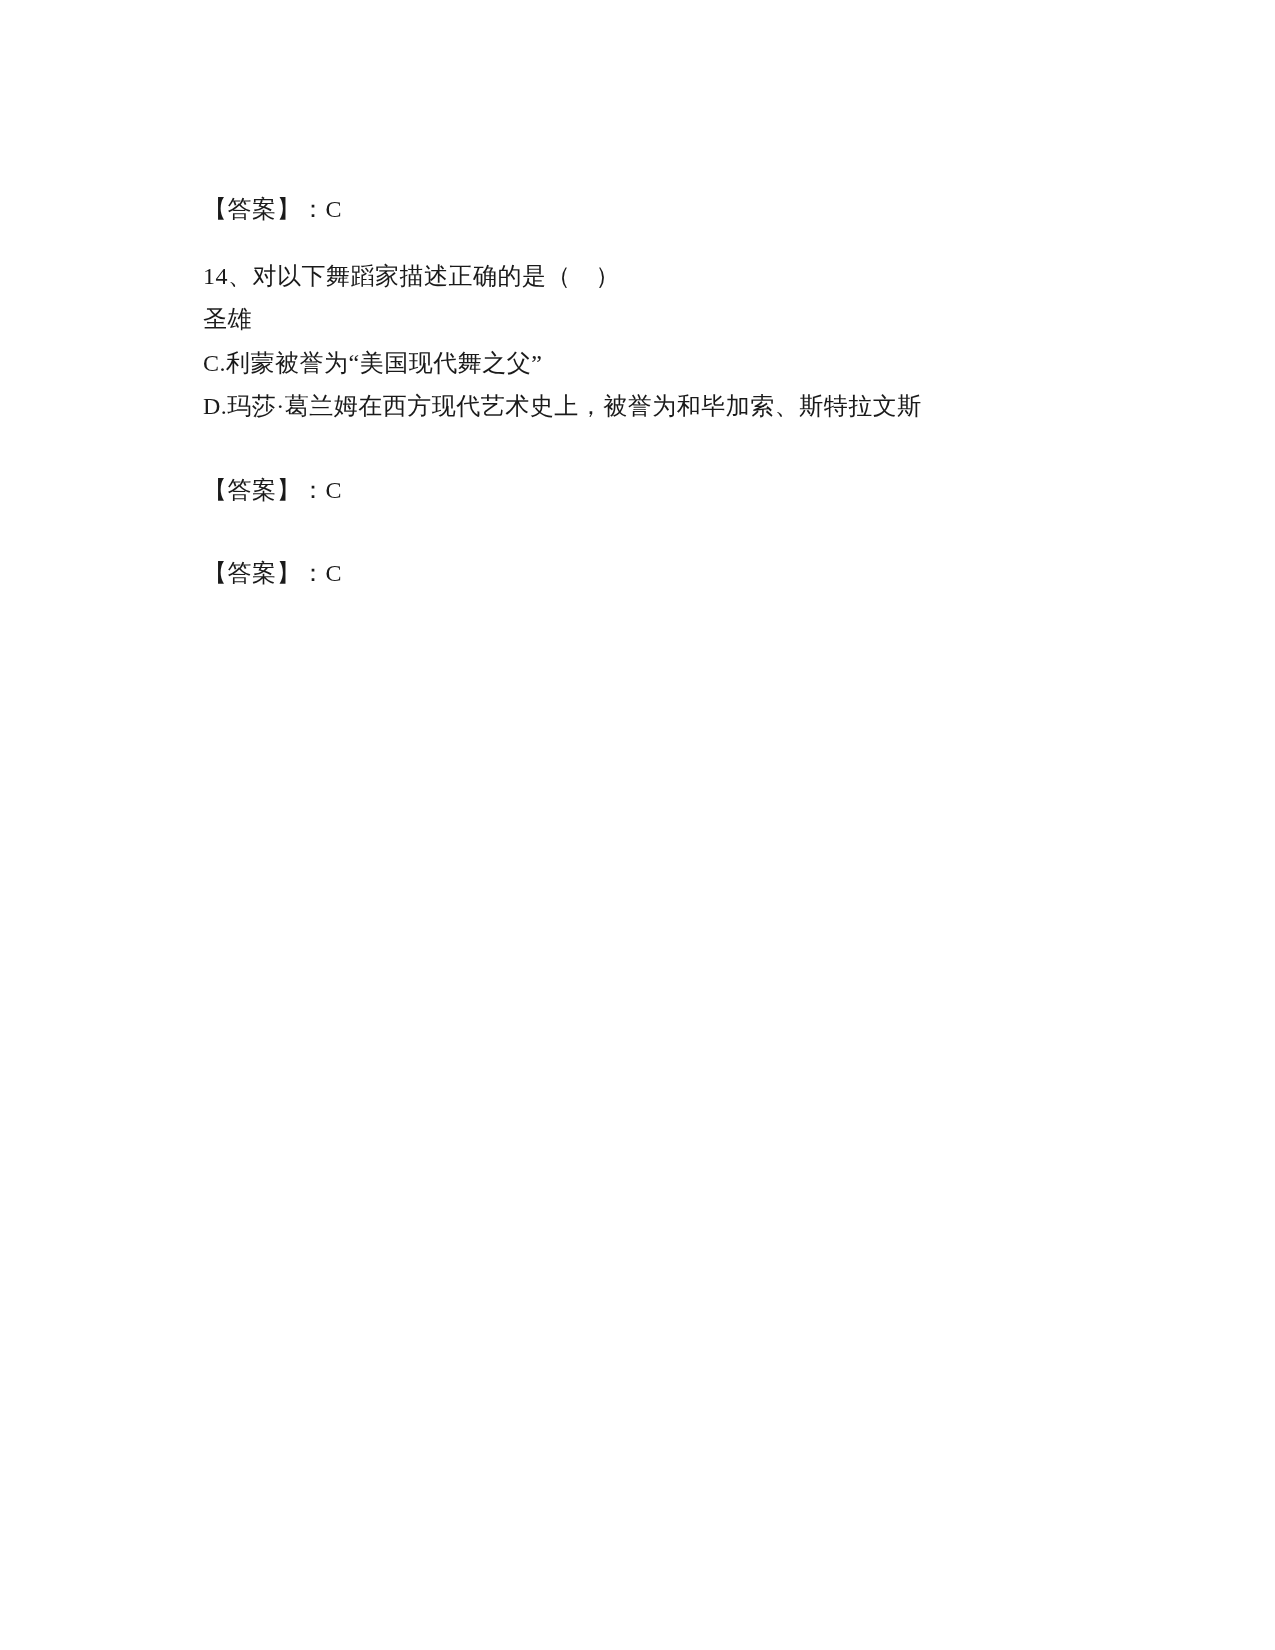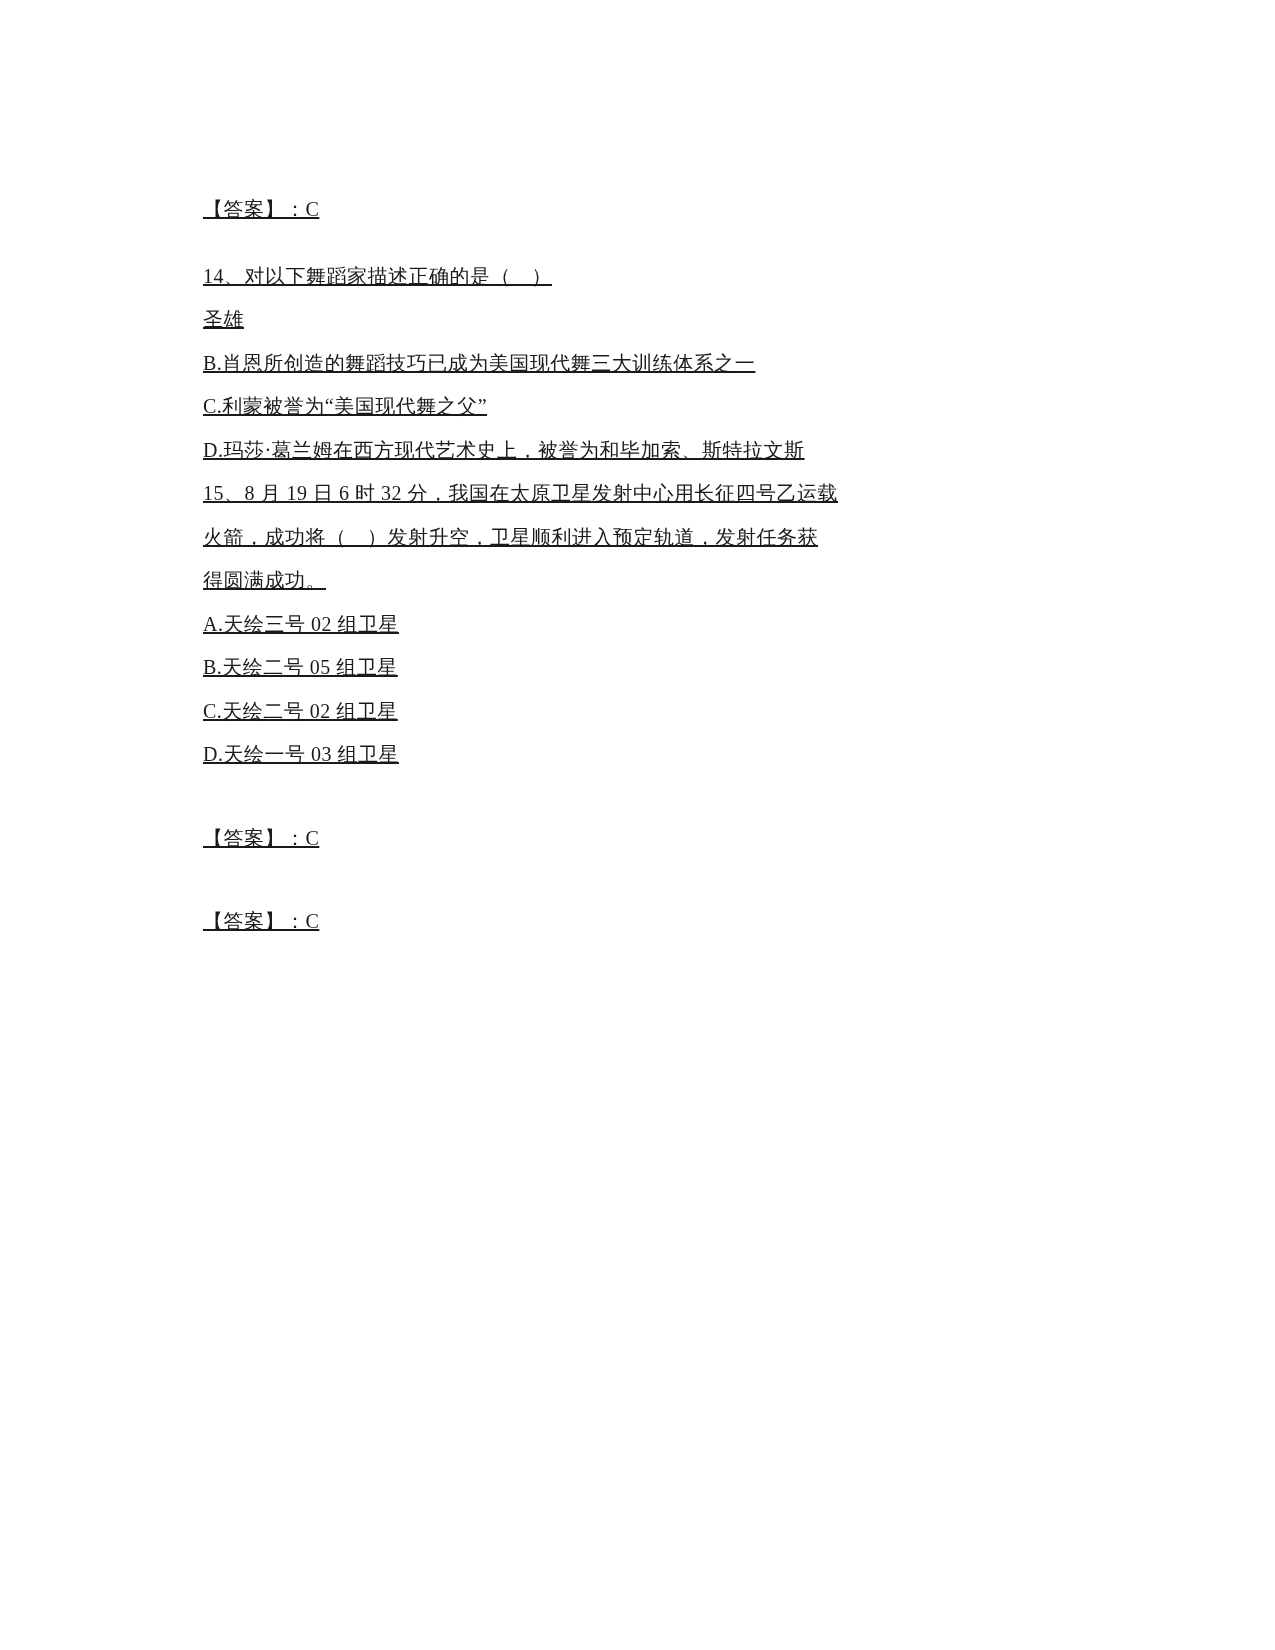--- a/index.html
+++ b/index.html
@@ -17,57 +17,46 @@
     font-family: "Liberation Serif", "DejaVu Serif", serif;
   }
   .content {
     position: absolute;
     top: 188px;
     left: 203px;
     right: 180px;
     color: #1a1a1a;
   }
   .line {
-    font-size: 20px;
+    font-size: 24px;
     line-height: 43.5px;
     white-space: pre;
     letter-spacing: 0.5px;
-    text-decoration: underline;
   }
   .block { margin: 0; }
   .block-answer {
     margin-top: 40px;
     margin-bottom: 23px;
     font-weight: 500;
   }
   .content > .block:first-child { margin-top: 0; }
 </style>
 </head>
 <body>
 
 <div class="page" style="background: rgb(255, 255, 255);">
   <div class="content" style="color: rgb(26, 26, 26);">
       <div class="block block-answer">
         <div class="line">【答案】：C</div>
       </div>
       <div class="block block-question">
         <div class="line">14、对以下舞蹈家描述正确的是（　）</div>
         <div class="line">圣雄</div>
-        <div class="line">B.肖恩所创造的舞蹈技巧已成为美国现代舞三大训练体系之一</div>
         <div class="line">C.利蒙被誉为“美国现代舞之父”</div>
         <div class="line">D.玛莎·葛兰姆在西方现代艺术史上，被誉为和毕加索、斯特拉文斯</div>
-      </div>
-      <div class="block block-question">
-        <div class="line">15、8 月 19 日 6 时 32 分，我国在太原卫星发射中心用长征四号乙运载</div>
-        <div class="line">火箭，成功将（　）发射升空，卫星顺利进入预定轨道，发射任务获</div>
-        <div class="line">得圆满成功。</div>
-        <div class="line">A.天绘三号 02 组卫星</div>
-        <div class="line">B.天绘二号 05 组卫星</div>
-        <div class="line">C.天绘二号 02 组卫星</div>
-        <div class="line">D.天绘一号 03 组卫星</div>
       </div>
       <div class="block block-answer">
         <div class="line">【答案】：C</div>
       </div>
       <div class="block block-answer">
         <div class="line">【答案】：C</div>
       </div>
     </div>
 </div>
 

